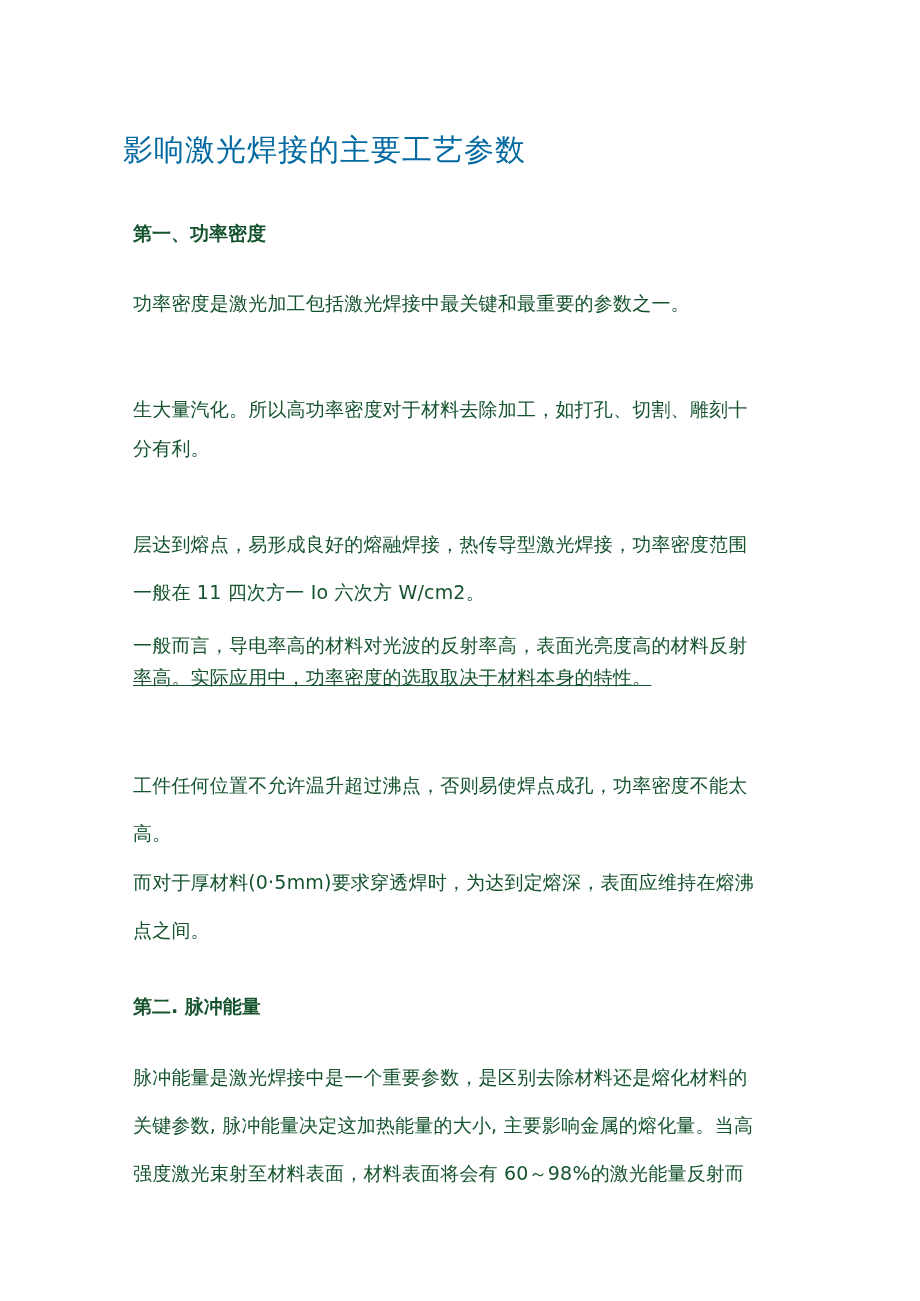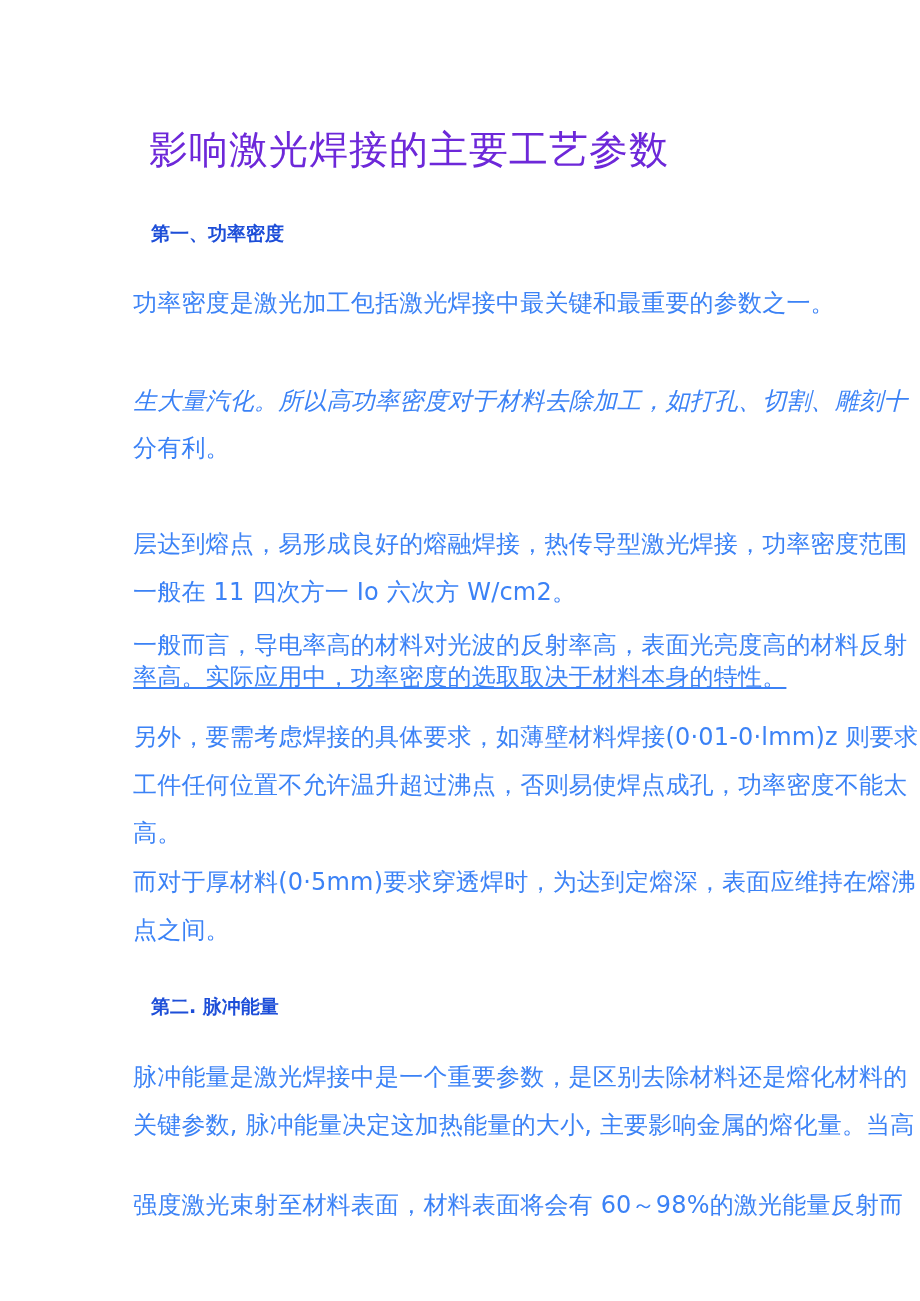--- a/index.html
+++ b/index.html
@@ -1,42 +1,41 @@
 <!DOCTYPE html>
 <html><head>
 <meta charset="utf-8">
 <style>
   html, body { margin: 0; padding: 0; background: #ffffff; }
   body { width: 920px; height: 1301px; position: relative; overflow: hidden;
          font-family: "DejaVu Sans", "Liberation Sans", sans-serif; color: #111; }
   .page { position: absolute; left: 0; top: 0; width: 920px; height: 1301px; background: #fff; }
-  .title { position: absolute; left: 149px; top: 124px; font-family: "DejaVu Serif", "Liberation Serif", serif;
-           font-size: 39px; line-height: 52px; font-weight: normal; color: #6d28d9; letter-spacing: 1px; white-space: nowrap; }
-  .heading { position: absolute; left: 151px; font-size: 19px; line-height: 24px; font-weight: bold; color: #1d4ed8; white-space: nowrap; }
-  .line { position: absolute; left: 133px; font-size: 24px; line-height: 26px; color: #3b82f6; white-space: nowrap; letter-spacing: 0.2px; }
+  .title { position: absolute; left: 123px; top: 124px; font-family: "DejaVu Serif", "Liberation Serif", serif;
+           font-size: 30px; line-height: 52px; font-weight: normal; color: #0369a1; letter-spacing: 1px; white-space: nowrap; }
+  .heading { position: absolute; left: 133px; font-size: 19px; line-height: 24px; font-weight: bold; color: #14532d; white-space: nowrap; }
+  .line { position: absolute; left: 133px; font-size: 19px; line-height: 26px; color: #14532d; white-space: nowrap; letter-spacing: 0.2px; }
 </style>
 </head>
 <body>
 
 <div class="page">
   <div class="title">影响激光焊接的主要工艺参数</div>
 
   <div class="heading" style="top:221px;">第一、功率密度</div>
 
   <div class="line" style="top:290px;">功率密度是激光加工包括激光焊接中最关键和最重要的参数之一。</div>
-  <div class="line" style="top:388px;font-style:italic;">生大量汽化。所以高功率密度对于材料去除加工，如打孔、切割、雕刻十</div>
+  <div class="line" style="top:396px;">生大量汽化。所以高功率密度对于材料去除加工，如打孔、切割、雕刻十</div>
   <div class="line" style="top:435px;">分有利。</div>
   <div class="line" style="top:531px;">层达到熔点，易形成良好的熔融焊接，热传导型激光焊接，功率密度范围</div>
   <div class="line" style="top:579px;">一般在 11 四次方一 Io 六次方 W/cm2。</div>
   <div class="line" style="top:632px;">一般而言，导电率高的材料对光波的反射率高，表面光亮度高的材料反射</div>
   <div class="line" style="top:664px;text-decoration:underline;">率高。实际应用中，功率密度的选取取决于材料本身的特性。</div>
-  <div class="line" style="top:724px;">另外，要需考虑焊接的具体要求，如薄壁材料焊接(0·01-0·lmm)z 则要求</div>
   <div class="line" style="top:772px;">工件任何位置不允许温升超过沸点，否则易使焊点成孔，功率密度不能太</div>
   <div class="line" style="top:820px;">高。</div>
   <div class="line" style="top:869px;">而对于厚材料(0·5mm)要求穿透焊时，为达到定熔深，表面应维持在熔沸</div>
   <div class="line" style="top:917px;">点之间。</div>
 
   <div class="heading" style="top:994px;">第二. 脉冲能量</div>
 
   <div class="line" style="top:1112px;">关键参数, 脉冲能量决定这加热能量的大小, 主要影响金属的熔化量。当高</div>
   <div class="line" style="top:1064px;">脉冲能量是激光焊接中是一个重要参数，是区别去除材料还是熔化材料的</div>
-  <div class="line" style="top:1160px;margin-top:32px;">强度激光束射至材料表面，材料表面将会有 60～98%的激光能量反射而</div>
+  <div class="line" style="top:1160px;">强度激光束射至材料表面，材料表面将会有 60～98%的激光能量反射而</div>
 </div>
 
 </body></html>

